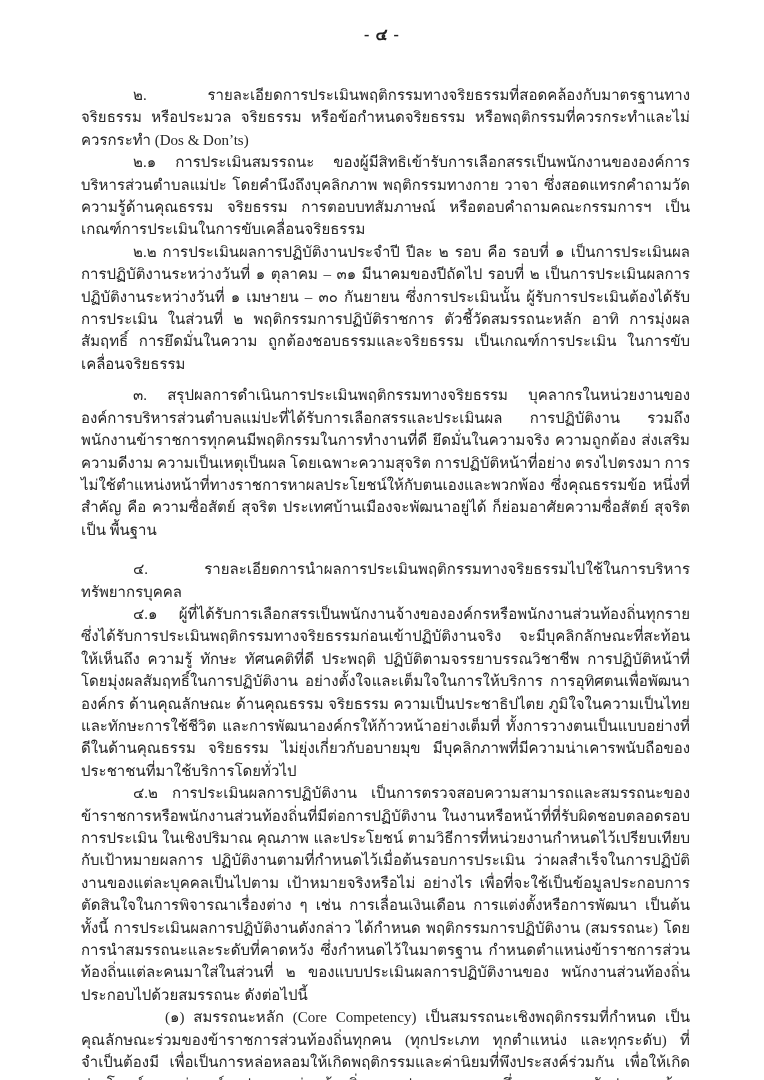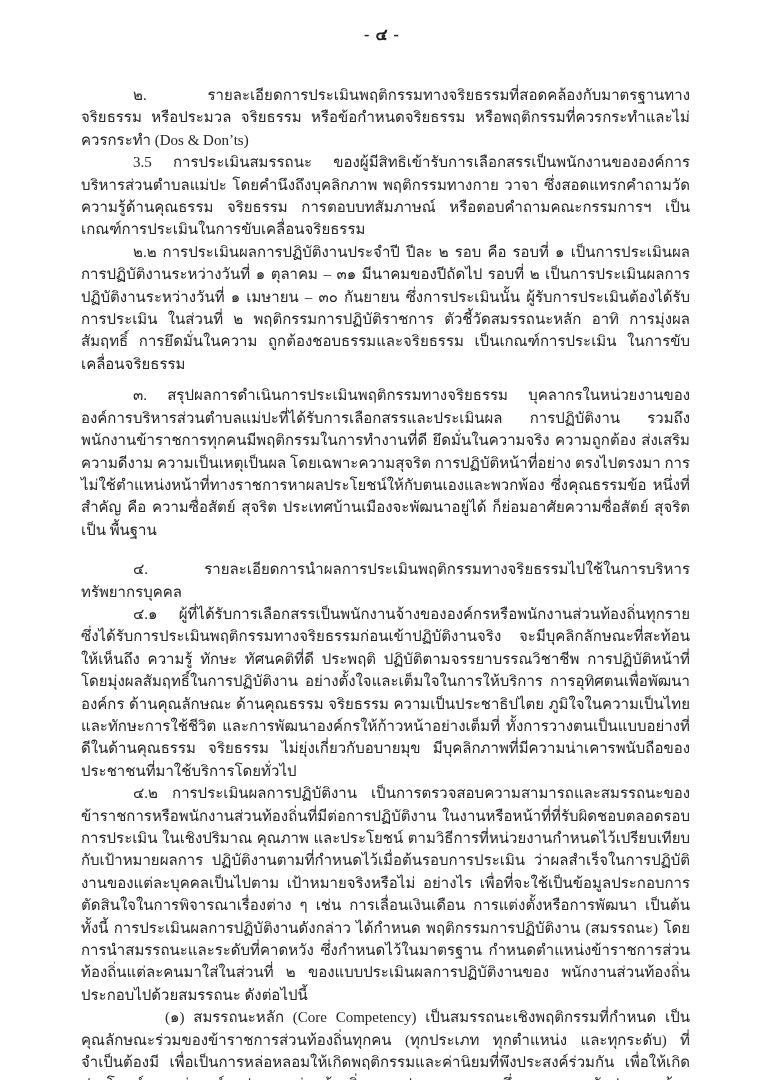--- a/index.html
+++ b/index.html
@@ -48,21 +48,21 @@
   .content p.sub-indent { text-indent: 84px; }
 </style>
 </head>
 <body>
 
 <div class="page">
   <div class="pagenum">- ๔ -</div>
 
   <div class="content">
     <p>๒. รายละเอียดการประเมินพฤติกรรมทางจริยธรรมที่สอดคล้องกับมาตรฐานทางจริยธรรม หรือประมวล จริยธรรม หรือข้อกำหนดจริยธรรม หรือพฤติกรรมที่ควรกระทำและไม่ควรกระทำ (Dos &amp; Don’ts)</p>
-    <p>3.5 การประเมินสมรรถนะ ของผู้มีสิทธิเข้ารับการเลือกสรรเป็นพนักงานขององค์การบริหารส่วนตำบลแม่ปะ โดยคำนึงถึงบุคลิกภาพ พฤติกรรมทางกาย วาจา ซึ่งสอดแทรกคำถามวัดความรู้ด้านคุณธรรม จริยธรรม การตอบบทสัมภาษณ์ หรือตอบคำถามคณะกรรมการฯ เป็นเกณฑ์การประเมินในการขับเคลื่อนจริยธรรม</p>
+    <p>๒.๑ การประเมินสมรรถนะ ของผู้มีสิทธิเข้ารับการเลือกสรรเป็นพนักงานขององค์การบริหารส่วนตำบลแม่ปะ โดยคำนึงถึงบุคลิกภาพ พฤติกรรมทางกาย วาจา ซึ่งสอดแทรกคำถามวัดความรู้ด้านคุณธรรม จริยธรรม การตอบบทสัมภาษณ์ หรือตอบคำถามคณะกรรมการฯ เป็นเกณฑ์การประเมินในการขับเคลื่อนจริยธรรม</p>
     <p>๒.๒ การประเมินผลการปฏิบัติงานประจำปี ปีละ ๒ รอบ คือ รอบที่ ๑ เป็นการประเมินผลการปฏิบัติงานระหว่างวันที่ ๑ ตุลาคม – ๓๑ มีนาคมของปีถัดไป รอบที่ ๒ เป็นการประเมินผลการปฏิบัติงานระหว่างวันที่ ๑ เมษายน – ๓๐ กันยายน ซึ่งการประเมินนั้น ผู้รับการประเมินต้องได้รับการประเมิน ในส่วนที่ ๒ พฤติกรรมการปฏิบัติราชการ ตัวชี้วัดสมรรถนะหลัก อาทิ การมุ่งผลสัมฤทธิ์ การยึดมั่นในความ ถูกต้องชอบธรรมและจริยธรรม เป็นเกณฑ์การประเมิน ในการขับเคลื่อนจริยธรรม</p>
     <p class="gap-sm">๓. สรุปผลการดำเนินการประเมินพฤติกรรมทางจริยธรรม บุคลากรในหน่วยงานขององค์การบริหารส่วนตำบลแม่ปะที่ได้รับการเลือกสรรและประเมินผล การปฏิบัติงาน รวมถึงพนักงานข้าราชการทุกคนมีพฤติกรรมในการทำงานที่ดี ยึดมั่นในความจริง ความถูกต้อง ส่งเสริมความดีงาม ความเป็นเหตุเป็นผล โดยเฉพาะความสุจริต การปฏิบัติหน้าที่อย่าง ตรงไปตรงมา การไม่ใช้ตำแหน่งหน้าที่ทางราชการหาผลประโยชน์ให้กับตนเองและพวกพ้อง ซึ่งคุณธรรมข้อ หนึ่งที่สำคัญ คือ ความซื่อสัตย์ สุจริต ประเทศบ้านเมืองจะพัฒนาอยู่ได้ ก็ย่อมอาศัยความซื่อสัตย์ สุจริตเป็น พื้นฐาน</p>
     <p class="gap-md">๔. รายละเอียดการนำผลการประเมินพฤติกรรมทางจริยธรรมไปใช้ในการบริหารทรัพยากรบุคคล</p>
     <p>๔.๑ ผู้ที่ได้รับการเลือกสรรเป็นพนักงานจ้างขององค์กรหรือพนักงานส่วนท้องถิ่นทุกราย ซึ่งได้รับการประเมินพฤติกรรมทางจริยธรรมก่อนเข้าปฏิบัติงานจริง จะมีบุคลิกลักษณะที่สะท้อนให้เห็นถึง ความรู้ ทักษะ ทัศนคติที่ดี ประพฤติ ปฏิบัติตามจรรยาบรรณวิชาชีพ การปฏิบัติหน้าที่โดยมุ่งผลสัมฤทธิ์ในการปฏิบัติงาน อย่างตั้งใจและเต็มใจในการให้บริการ การอุทิศตนเพื่อพัฒนาองค์กร ด้านคุณลักษณะ ด้านคุณธรรม จริยธรรม ความเป็นประชาธิปไตย ภูมิใจในความเป็นไทย และทักษะการใช้ชีวิต และการพัฒนาองค์กรให้ก้าวหน้าอย่างเต็มที่ ทั้งการวางตนเป็นแบบอย่างที่ดีในด้านคุณธรรม จริยธรรม ไม่ยุ่งเกี่ยวกับอบายมุข มีบุคลิกภาพที่มีความน่าเคารพนับถือของประชาชนที่มาใช้บริการโดยทั่วไป</p>
     <p>๔.๒ การประเมินผลการปฏิบัติงาน เป็นการตรวจสอบความสามารถและสมรรถนะของข้าราชการหรือพนักงานส่วนท้องถิ่นที่มีต่อการปฏิบัติงาน ในงานหรือหน้าที่ที่รับผิดชอบตลอดรอบการประเมิน ในเชิงปริมาณ คุณภาพ และประโยชน์ ตามวิธีการที่หน่วยงานกำหนดไว้เปรียบเทียบกับเป้าหมายผลการ ปฏิบัติงานตามที่กำหนดไว้เมื่อต้นรอบการประเมิน ว่าผลสำเร็จในการปฏิบัติงานของแต่ละบุคคลเป็นไปตาม เป้าหมายจริงหรือไม่ อย่างไร เพื่อที่จะใช้เป็นข้อมูลประกอบการตัดสินใจในการพิจารณาเรื่องต่าง ๆ เช่น การเลื่อนเงินเดือน การแต่งตั้งหรือการพัฒนา เป็นต้น ทั้งนี้ การประเมินผลการปฏิบัติงานดังกล่าว ได้กำหนด พฤติกรรมการปฏิบัติงาน (สมรรถนะ) โดยการนำสมรรถนะและระดับที่คาดหวัง ซึ่งกำหนดไว้ในมาตรฐาน กำหนดตำแหน่งข้าราชการส่วนท้องถิ่นแต่ละคนมาใส่ในส่วนที่ ๒ ของแบบประเมินผลการปฏิบัติงานของ พนักงานส่วนท้องถิ่น ประกอบไปด้วยสมรรถนะ ดังต่อไปนี้</p>
     <p class="sub-indent">(๑) สมรรถนะหลัก (Core Competency) เป็นสมรรถนะเชิงพฤติกรรมที่กำหนด เป็นคุณลักษณะร่วมของข้าราชการส่วนท้องถิ่นทุกคน (ทุกประเภท ทุกตำแหน่ง และทุกระดับ) ที่จำเป็นต้องมี เพื่อเป็นการหล่อหลอมให้เกิดพฤติกรรมและค่านิยมที่พึงประสงค์ร่วมกัน เพื่อให้เกิดประโยชน์สูงสุดต่อองค์กรปกครองส่วนท้องถิ่น ประชาชน ซึ่งสมรรถนะหลักประกอบด้วยสมรรถนะ ๕ สมรรถนะ ได้แก่</p>
 
   </div>
 </div>
 

